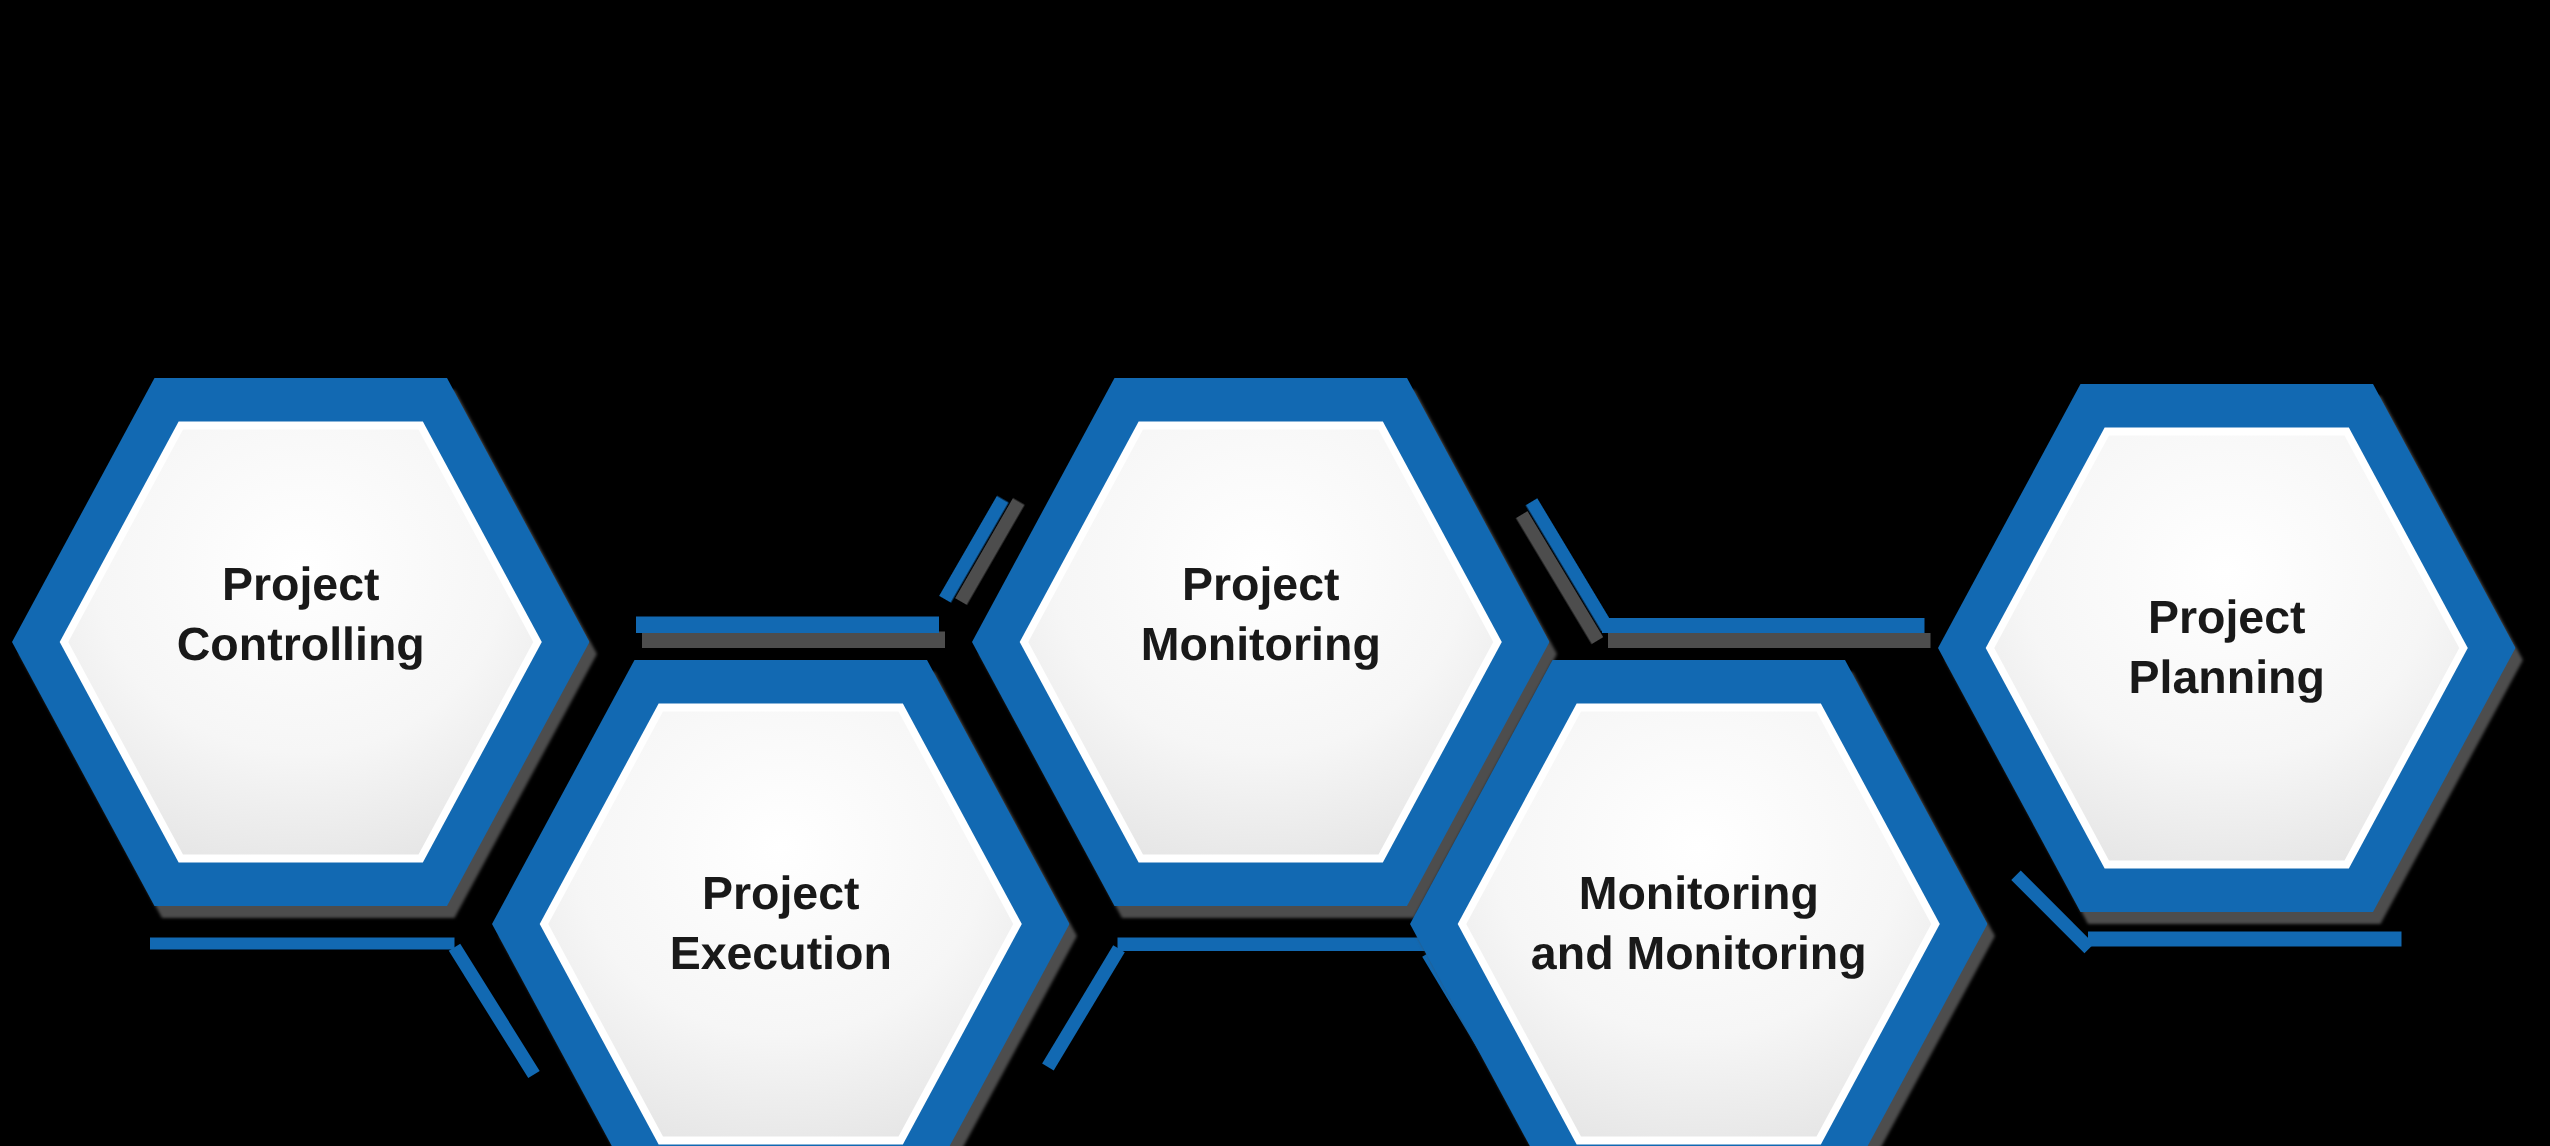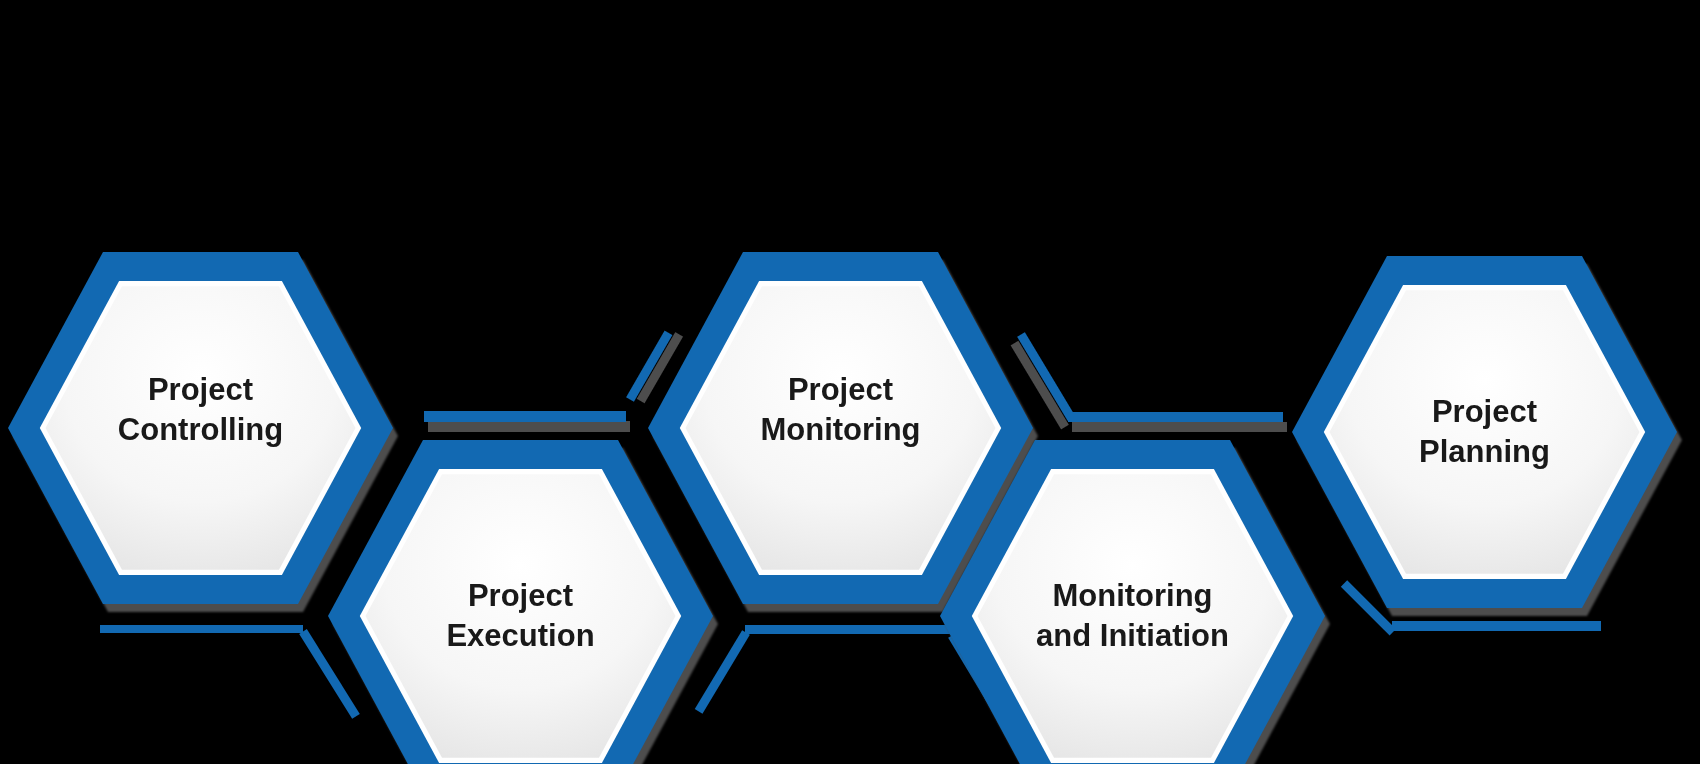--- a/index.html
+++ b/index.html
@@ -120,21 +120,21 @@
   </div>
 
   <div class="hex" style="left:940px;top:412px">
     <svg class="hex-svg" viewBox="0 0 385 352" width="385" height="352">
       <polygon class="p-outer" points="0,176 95,0 290,0 385,176 290,352 95,352"></polygon>
       <polygon class="p-mid" points="31.8,176 111.1,29 273.9,29 353.2,176 273.9,323 111.1,323"></polygon>
       <polygon class="p-inner" points="37.5,176 114,34.3 271,34.3 347.5,176 271,317.7 114,317.7"></polygon>
     </svg>
     <div class="hex-label">
       <div>Monitoring</div>
-      <div>and Initiation</div>
+      <div>and Monitoring</div>
     </div>
   </div>
 
   <div class="hex" style="left:1292px;top:228px">
     <svg class="hex-svg" viewBox="0 0 385 352" width="385" height="352">
       <polygon class="p-outer" points="0,176 95,0 290,0 385,176 290,352 95,352"></polygon>
       <polygon class="p-mid" points="31.8,176 111.1,29 273.9,29 353.2,176 273.9,323 111.1,323"></polygon>
       <polygon class="p-inner" points="37.5,176 114,34.3 271,34.3 347.5,176 271,317.7 114,317.7"></polygon>
     </svg>
     <div class="hex-label">

